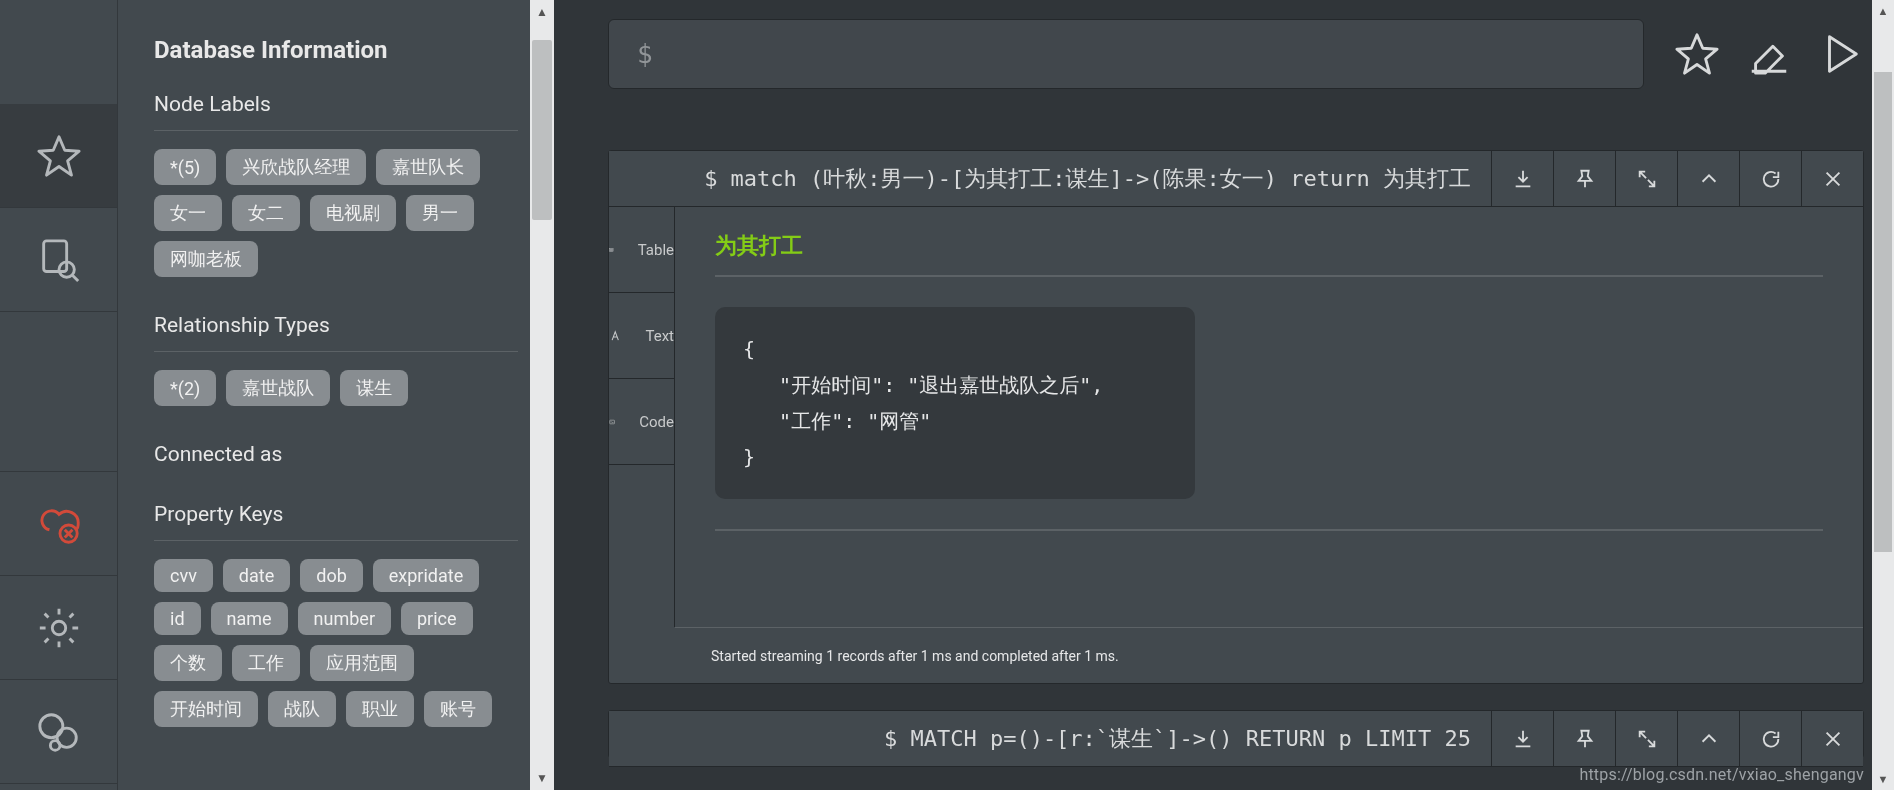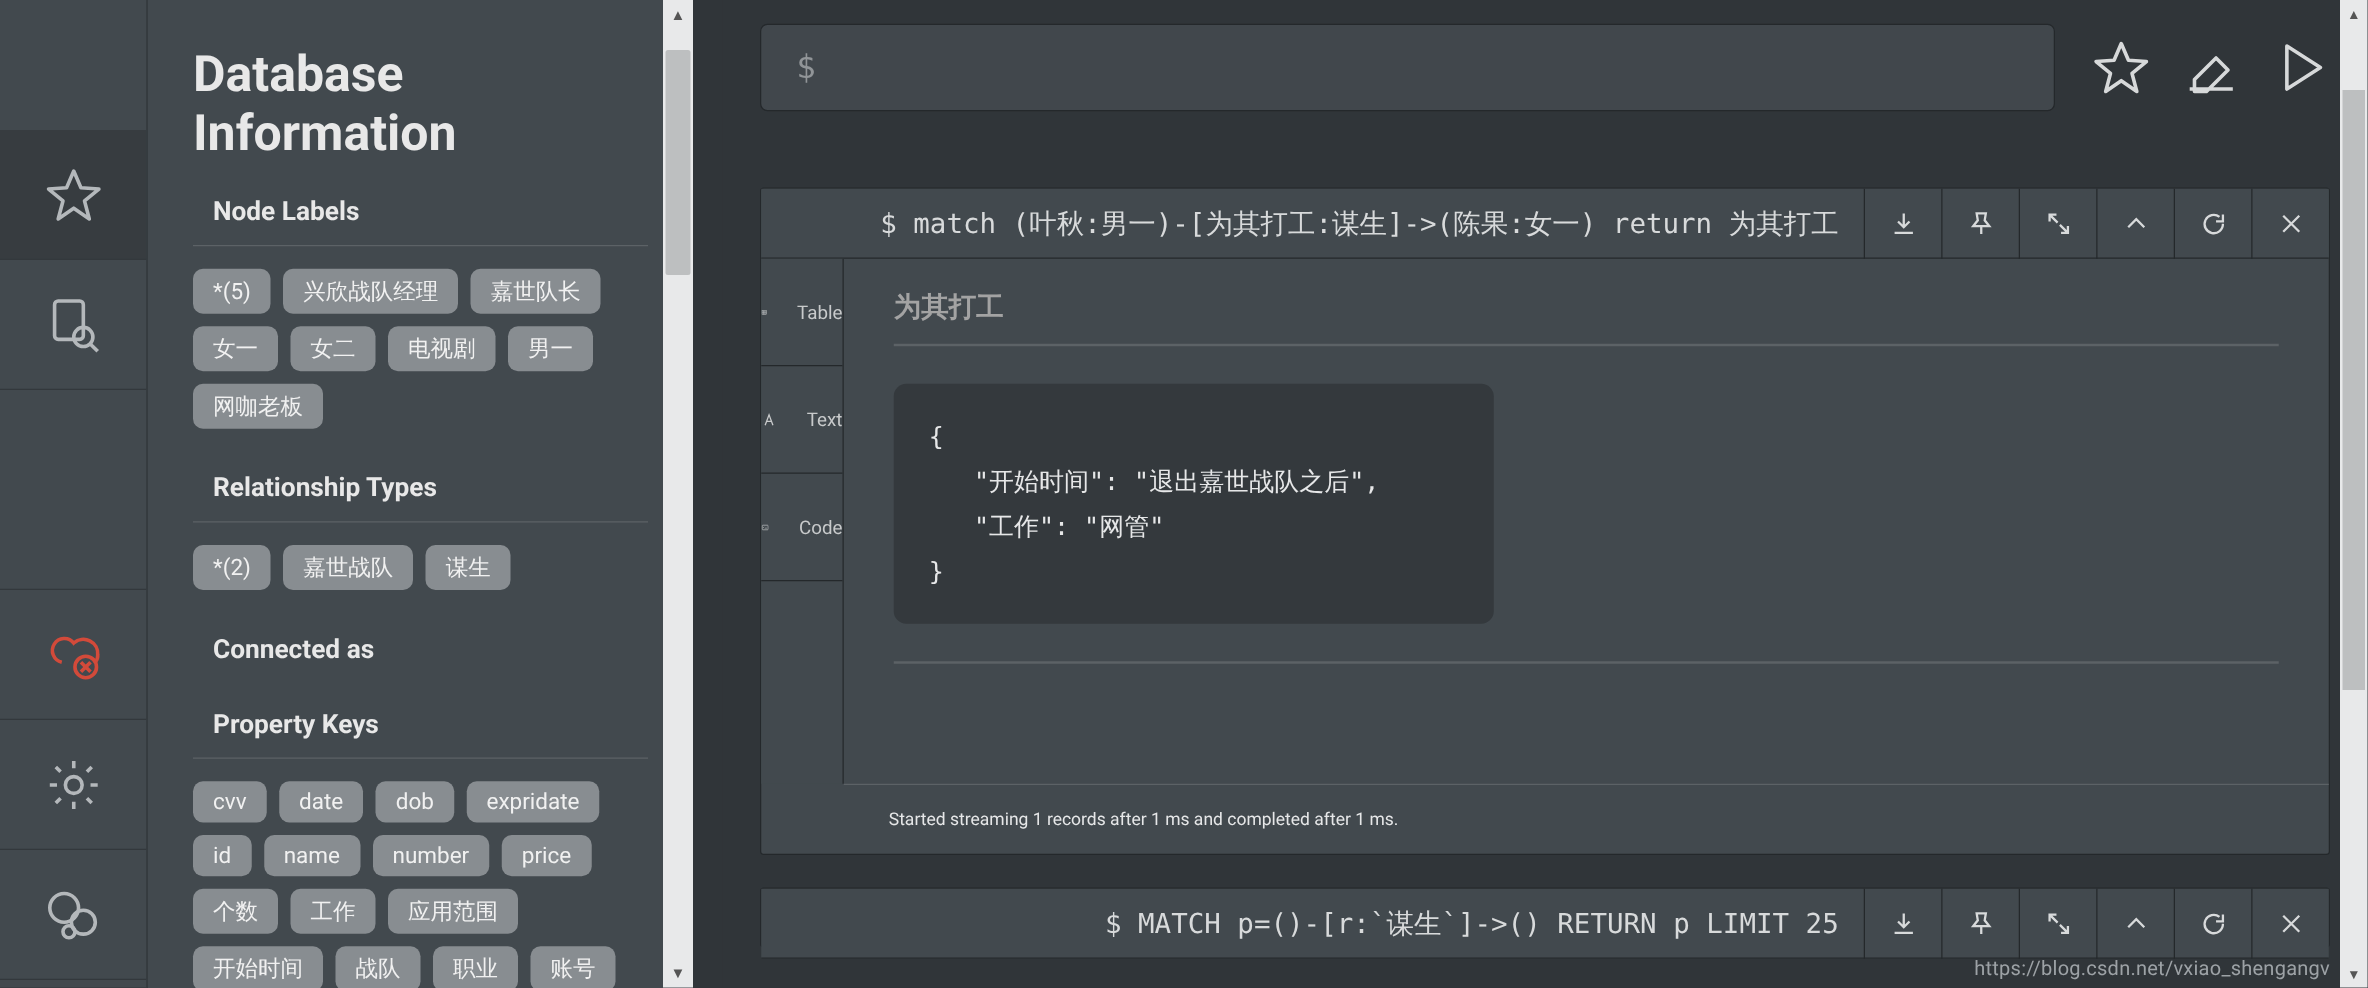--- a/index.html
+++ b/index.html
@@ -60,24 +60,24 @@
     background:#bdbfc0;
     border-radius:2px;
   }
   .sidebar .arrow-btn {
     position:absolute; left:0; right:0; height:24px;
     display:flex; align-items:center; justify-content:center;
     color:#555;
     font-size:12px;
   }
   .sidebar h1 {
-    font-size: 40px; font-weight: 700; margin-bottom: 28px;
+    font-size: 24px; font-weight: 700; margin-bottom: 28px;
   }
   .sidebar h2 {
-    font-size: 21px; font-weight: 700; margin-bottom: 14px; margin-left: 16px;
+    font-size: 21px; font-weight: 400; margin-bottom: 14px;
   }
   .sidebar .section { margin-bottom: 36px; }
   .sidebar .hr {
     border: none; border-top: 1px solid #5c6266; margin-bottom: 18px;
   }
   .chips { display:flex; flex-wrap:wrap; gap:10px; }
   .chip {
     display:inline-flex; align-items:center;
     background:#888d91;
     color:#f1f1f1;
@@ -194,21 +194,21 @@
   }
   .view-tab svg { width:30px; height:30px; }
 
   .result-content {
     flex:1;
     padding:24px 40px;
   }
   .result-content .col-header {
     font-size:22px;
     font-weight:700;
-    color:#a3a3a3;
+    color:#84cc16;
     border-bottom:2px solid #5c6266;
     padding-bottom:14px;
     margin-bottom:30px;
   }
   .json-card {
     background:#34393d;
     border-radius:10px;
     padding:24px 28px;
     width:480px;
     font-family: Menlo, Consolas, monospace;

